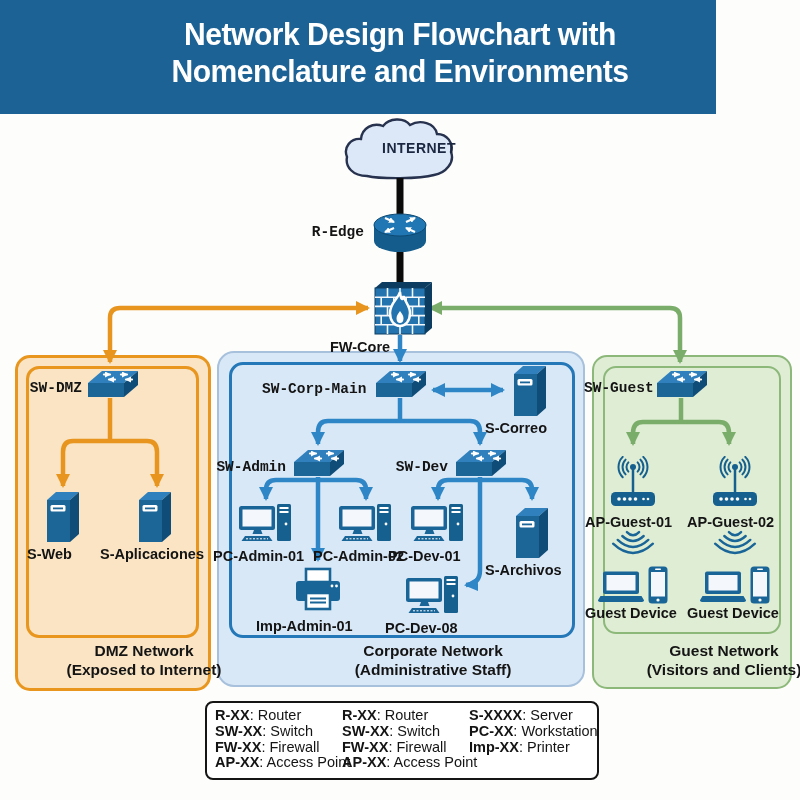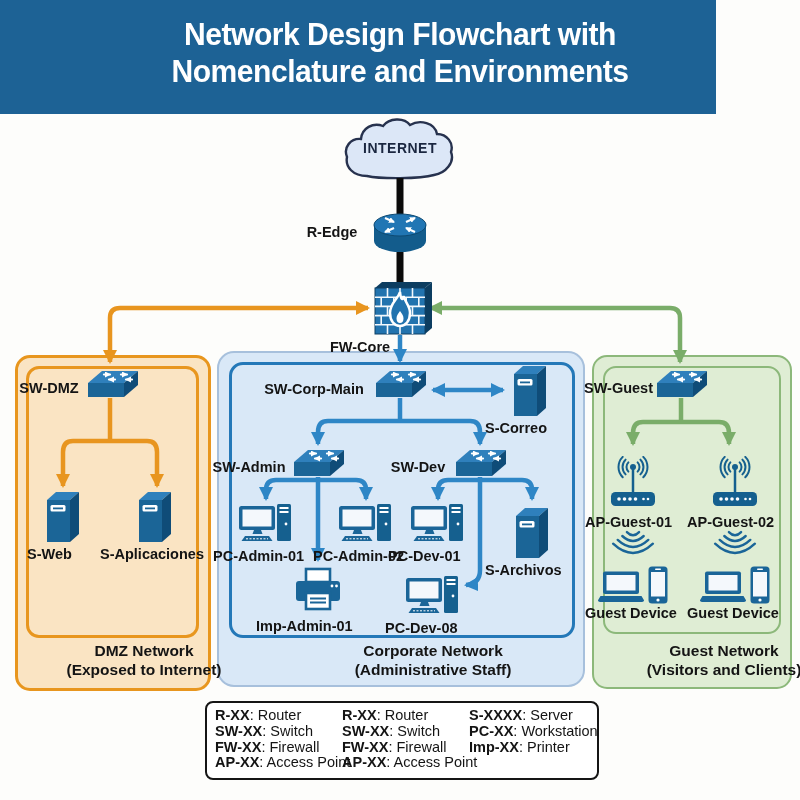--- a/index.html
+++ b/index.html
@@ -6,38 +6,38 @@
   #stage{position:relative;width:800px;height:800px;background:#FDFDFB;overflow:hidden;
          font-family:"Liberation Sans",sans-serif;color:#141414;}
   
   #hdr{position:absolute;left:0;top:0;width:716px;height:114px;background:#1D6295;}
   #hdr .t{position:absolute;left:0;width:800px;text-align:center;color:#FFFFFF;
           font-weight:700;font-size:31px;letter-spacing:-0.5px;transform:scaleX(.97);}
   #t1{top:17px;} #t2{top:54px;}
   
   .abs{position:absolute;}
   .lbl{position:absolute;font-weight:700;font-size:14.5px;color:#141414;white-space:nowrap;}
-  .ctr{} .rgt{text-align:center;}
+  .ctr{} .rgt{text-align:right;font-family:Liberation Mono, monospace;}
   .cap{position:absolute;text-align:center;font-weight:700;font-size:15.5px;line-height:19px;color:#141414;padding-left:34px;}
   
   .zone{position:absolute;border-radius:15px;}
   #dmzO{left:15px;top:355px;width:190px;height:330px;background:#FAE4C3;border:3px solid #E8961E;}
   #dmzI{left:26px;top:366px;width:167px;height:266px;background:transparent;border:3px solid #E8961E;border-radius:13px;}
   #corpO{left:217px;top:351px;width:364px;height:332px;background:#D9E8F7;border:2px solid #A7C0DC;border-radius:17px;}
   #corpI{left:229px;top:362px;width:340px;height:270px;border:3px solid #2478B8;border-radius:14px;}
   #gstO{left:592px;top:355px;width:196px;height:330px;background:#DFEDD4;border:2.5px solid #8CB87A;border-radius:15px;}
   #gstI{left:603px;top:366px;width:174px;height:264px;border:2.5px solid #8CB87A;border-radius:13px;}
   
   #legend{position:absolute;left:205px;top:701px;width:390px;height:75px;background:#FFFFFF;
           border:2.5px solid #151515;border-radius:8px;}
   .lcol{position:absolute;top:5px;font-size:14.5px;line-height:15.8px;white-space:nowrap;}
   .lcol b{font-weight:700;}
   #lc1{left:8px;} #lc2{left:135px;} #lc3{left:262px;}
   svg{display:block;}
-  .cloudtxt{position:absolute;left:344px;top:140px;width:112px;text-align:center;
+  .cloudtxt{position:absolute;left:344px;top:140px;width:112px;text-align:right;
             font-weight:700;font-size:14px;letter-spacing:.5px;color:#1B2740;}
 </style>
 </head>
 <body>
 
 <div id="stage">
 
   <div id="hdr">
     <div class="t" id="t1">Network Design Flowchart with</div>
     <div class="t" id="t2">Nomenclature and Environments</div>

